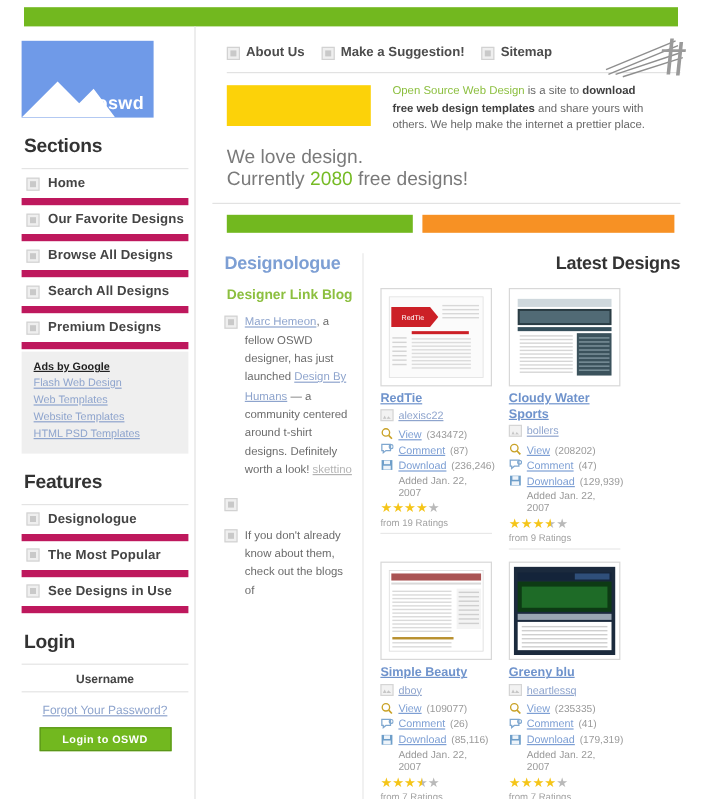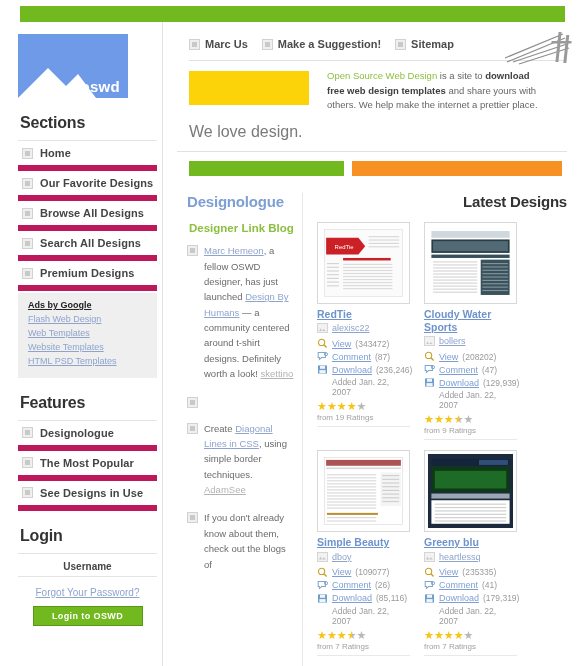--- a/index.html
+++ b/index.html
@@ -218,21 +218,21 @@
       </div>
       <a class="forgot" href="#">Forgot Your Password?</a>
       <div class="loginbtn">Login to OSWD</div>
     </div>
 
     <div class="content">
 
       <div class="topnav">
         <div class="item">
           <span class="sq-icon"></span>
-          <span>Marc Us</span>
+          <span>About Us</span>
         </div>
         <div class="item">
           <span class="sq-icon"></span>
           <span>Make a Suggestion!</span>
         </div>
         <div class="item">
           <span class="sq-icon"></span>
           <span>Sitemap</span>
         </div>
         <svg class="hdr-graphic" viewBox="0 0 72 40">
@@ -253,43 +253,42 @@
 
       <div class="intro">
         <div class="yellowbox"></div>
         <div class="introtxt">
           <span class="green">Open Source Web Design</span><span> is a site to </span><b>download</b><span> </span><b>free web design templates</b><span> and share yours with others. We help make the internet a prettier place.</span>
         </div>
       </div>
 
       <div class="taglines">
         <div class="tag">We love design.</div>
+        <div class="tag">
+          <span>Currently </span><span class="cnt">2080</span><span> free designs!</span>
+        </div>
       </div>
 
       <div class="bars">
         <div class="bar-green"></div>
         <div class="bar-orange"></div>
       </div>
 
       <div class="cols">
 
         <div class="blogcol">
           <h3 class="col-head blue">Designologue</h3>
           <div class="blog-sub">Designer Link Blog</div>
           <div id="blog-entries">
               <div class="blog-item">
                 <span class="sq-icon" style="margin-top: 2px;"></span>
                 <p><a href="#">Marc Hemeon</a><span>, a fellow OSWD designer, has just launched </span><a href="#">Design By Humans</a><span> — a community centered around t-shirt designs. Definitely worth a look! </span><a href="#" class="sig">skettino</a></p>
               </div>
               <div class="blog-item">
                 <span class="sq-icon" style="margin-top: 2px;"></span>
-              </div>
-              <div class="blog-item">
-                <span class="sq-icon" style="margin-top: 2px;"></span>
-                <p><span>Create </span><a href="#">Diagonal Lines in CSS</a><span>, using simple border techniques. </span><a href="#" class="sig">AdamSee</a></p>
               </div>
               <div class="blog-item">
                 <span class="sq-icon" style="margin-top: 2px;"></span>
                 <p><span>If you don't already know about them, check out the blogs of </span></p>
               </div>
             </div>
         </div>
 
         <div class="designcol">
           <h3 class="col-head dark">Latest Designs</h3>

